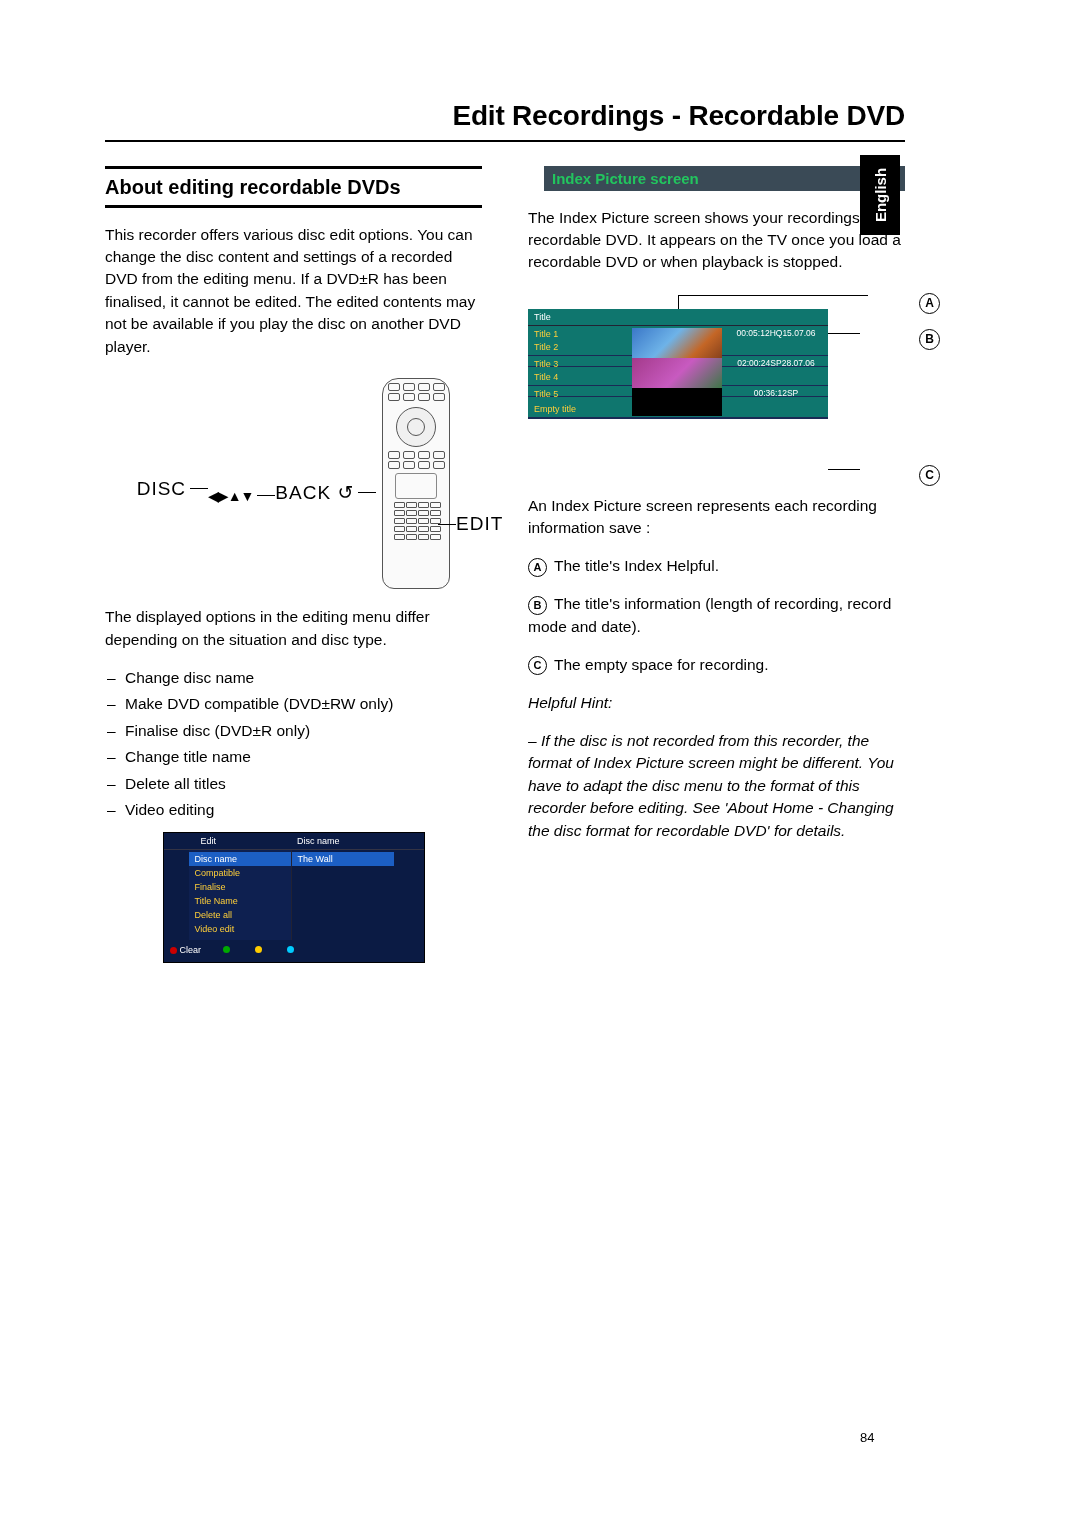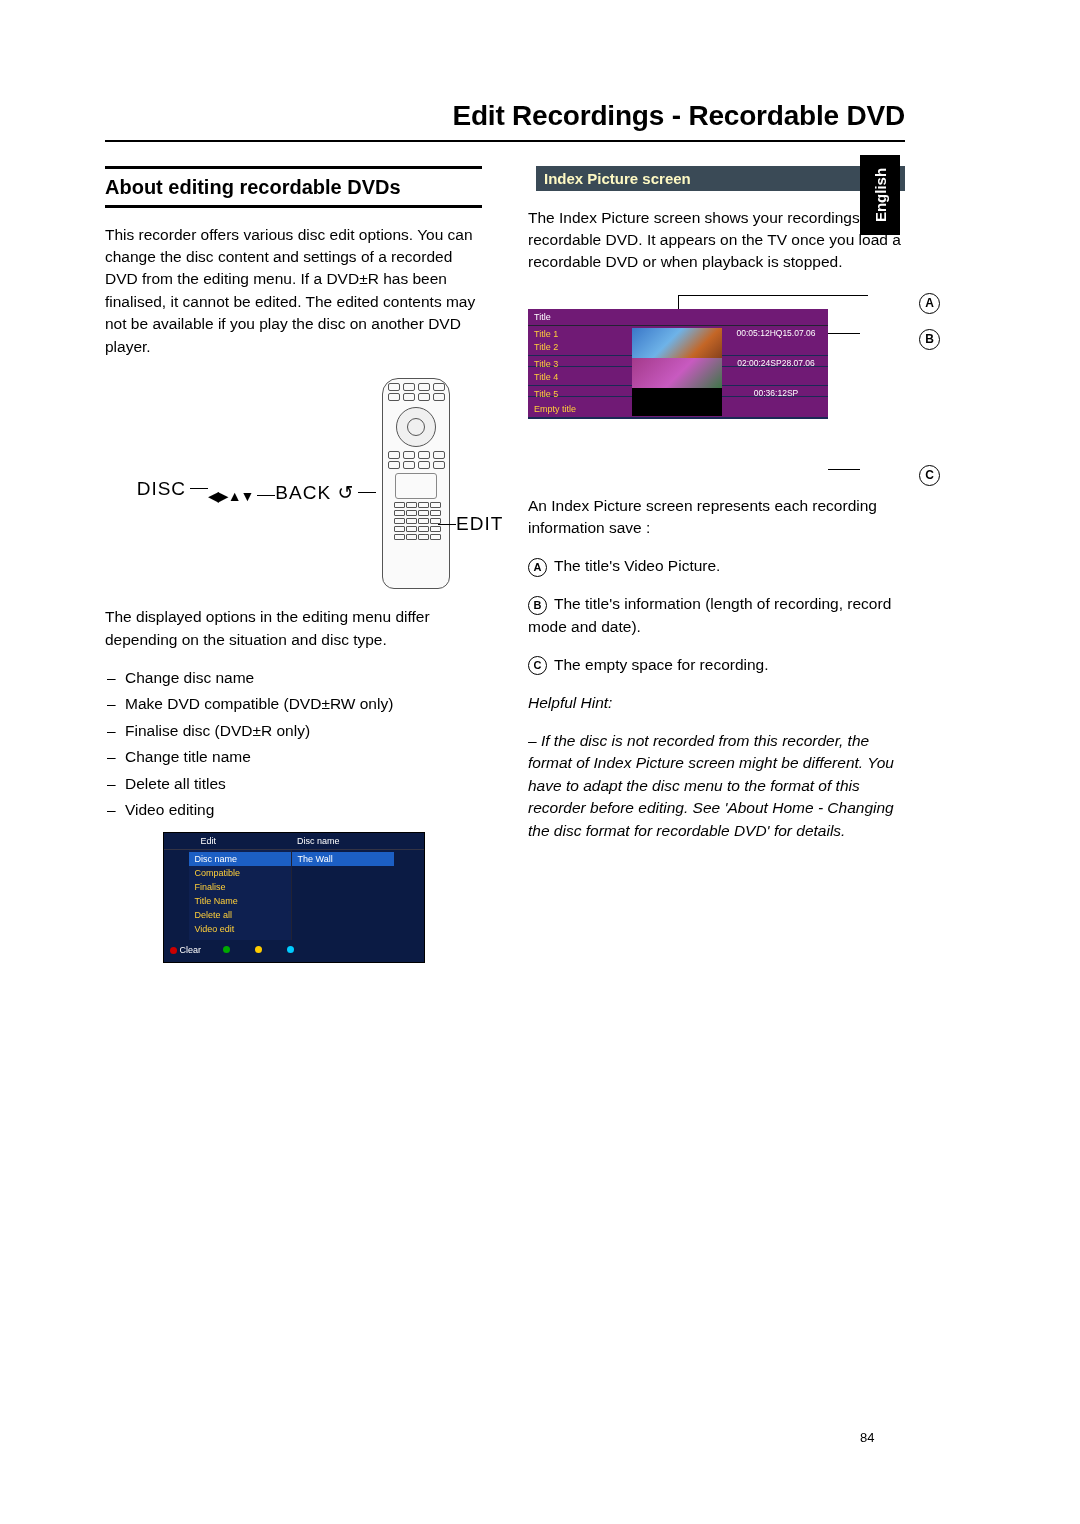--- a/index.html
+++ b/index.html
@@ -65,26 +65,26 @@
     margin-bottom: 4px;
   }
   ul li::before {
     content: "–";
     position: absolute;
     left: -18px;
   }
   
   .subhead {
     background: #3a4a56;
-    color: #fef9c3;
+    color: #22c55e;
     font-family: "Gill Sans", "Gill Sans MT", Arial, sans-serif;
     font-weight: bold;
     font-size: 15px;
     padding: 4px 8px;
-    margin: 0 0 10px 8px;
+    margin: 0 0 10px 16px;
   }
   
   .langtab {
     position: absolute;
     top: 175px;
     left: 840px;
     width: 80px;
     height: 40px;
     background: #000;
     color: #fff;
@@ -260,21 +260,21 @@
   .dot.b{background:#0cf}
 
   
   .ips-wrap{
     position: relative;
     margin: 6px 0 10px 0;
     height: 190px;
   }
   .ips-fig {
     width: 300px;
-    background: #701a75;
+    background: #0f766e;
     position: absolute;
     left: 0;
     top: 20px;
   }
   .ips-row {
     display: flex;
     align-items: stretch;
     border-bottom: 0.4px solid #1a2a55;
     font-family: Arial, sans-serif;
   }
@@ -501,21 +501,21 @@
           </div>
         </div>
         <div class="ips-callout callA"><span class="circled">A</span></div>
         <div class="ips-callout callB"><span class="circled">B</span></div>
         <div class="ips-callout callC"><span class="circled">C</span></div>
         <div style="position:absolute;left:300px;top:44px;width:32px;border-top:1px solid #000;"></div>
         <div style="position:absolute;left:300px;top:180px;width:32px;border-top:1px solid #000;"></div>
       </div>
 
       <p>An Index Picture screen represents each recording information save :</p>
-      <p><span class="circled">A</span> <span>The title's Video Picture.</span></p>
+      <p><span class="circled">A</span> <span>The title's Index Helpful.</span></p>
       <p><span class="circled">B</span> <span>The title's information (length of recording, record mode and date).</span></p>
       <p><span class="circled">C</span> <span>The empty space for recording.</span></p>
 
       <p class="hint">Helpful Hint:</p>
       <p class="hint">–  If the disc is not recorded from this recorder, the format of Index Picture screen might be different. You have to adapt the disc menu to the format of this recorder before editing.  See 'About Home - Changing the disc format for recordable DVD' for details.</p>
     </div>
   </div>
 </div>
 
 <div class="langtab">English</div>

